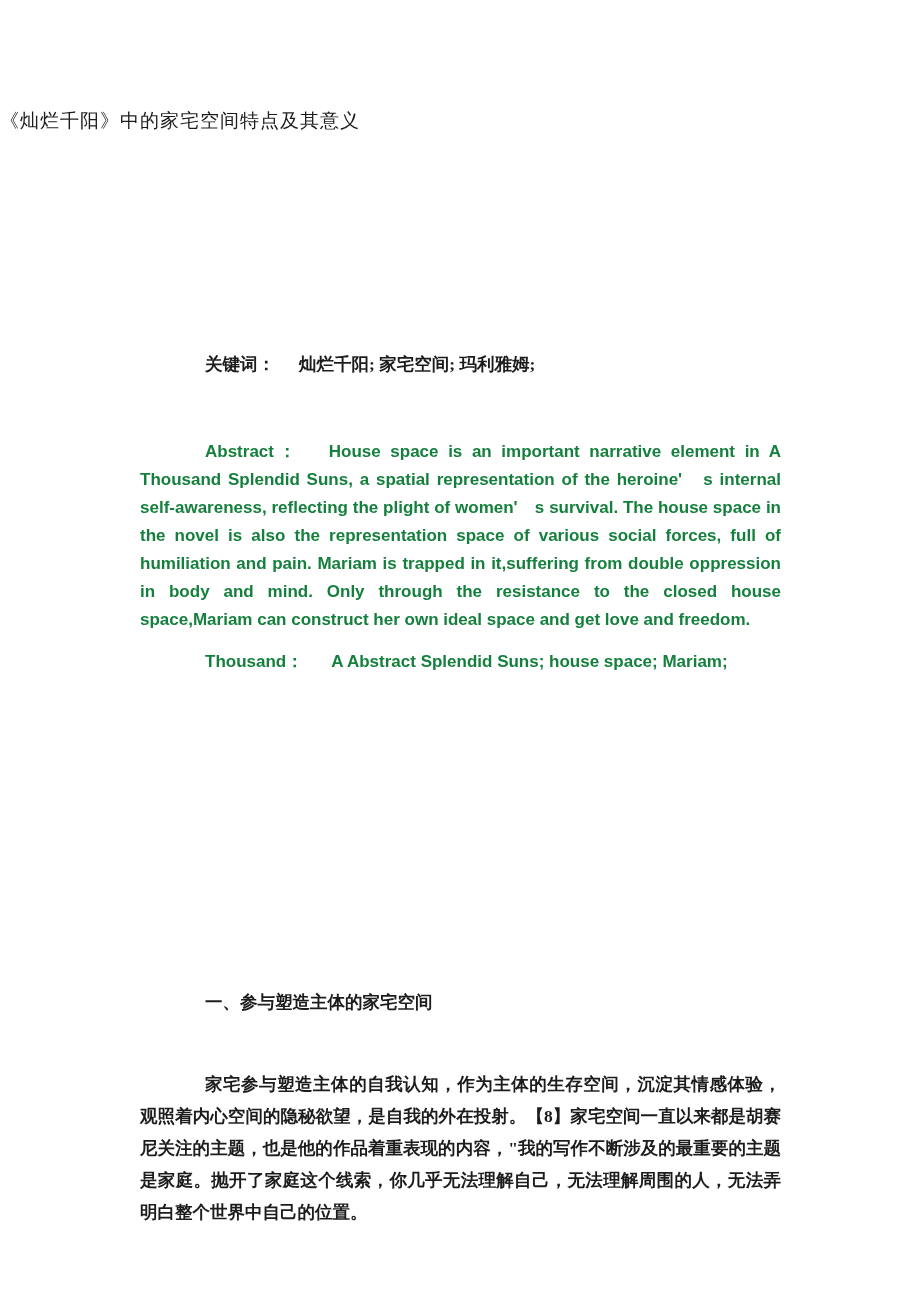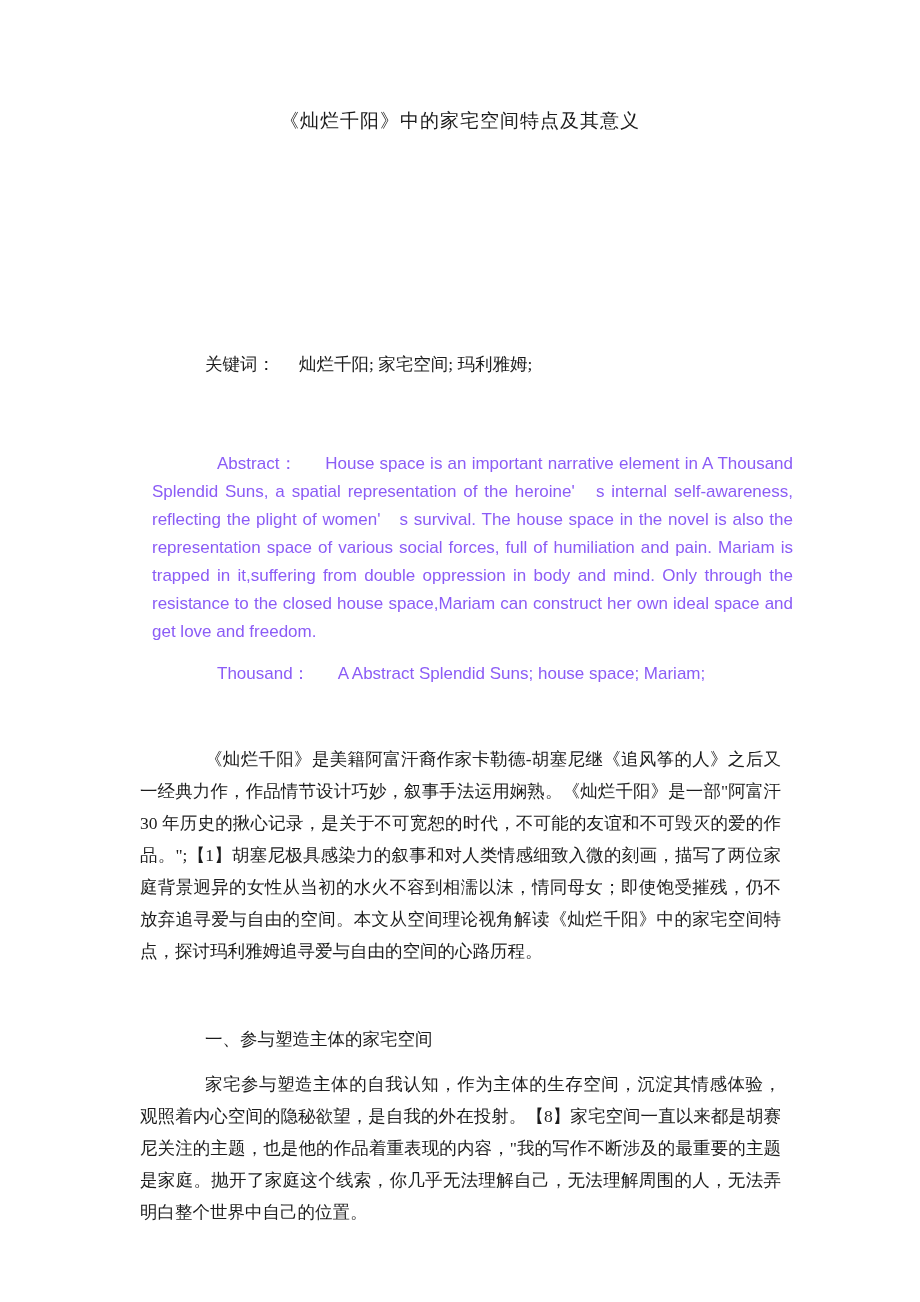--- a/index.html
+++ b/index.html
@@ -19,47 +19,46 @@
   .abs {
     position: absolute;
     left: 140px;
     width: 641px;
   }
   .doc-title {
     position: absolute;
     top: 108px;
     left: 0;
     width: 920px;
-    text-align: center;
     font-size: 19px;
     font-weight: normal;
     margin: 0;
     letter-spacing: 1px;
   }
   .cn-text {
     font-size: 17.5px;
     line-height: 32px;
     text-align: justify;
     margin: 0;
   }
   .en-text {
     font-family: "Liberation Sans", "DejaVu Sans", sans-serif;
     font-size: 17px;
     line-height: 28px;
     text-align: justify;
-    margin: 12px;
-    color: #8b5cf6;
+    margin: 0;
+    color: #15803d;
   }
-  .first-indent { text-indent: 65px; }
+  .first-indent { text-indent: 65px; font-weight: bold; }
   .intro      { top: 150px; }
   .kw-cn      { top: 348px; }
   .abstract   { top: 438px; }
   .kw-en      { top: 648px; }
   .body-p1    { top: 743px; }
-  .sec-head   { top: 1023px; font-weight: normal; }
+  .sec-head   { top: 986px; font-weight: bold; }
   .body-p2    { top: 1068px; }
   .label-gap-cn { margin-right: 24px; }
   .label-gap-en { margin-right: 28px; }
 </style>
 </head>
 <body>
 
 <div class="page">
 
   <h1 class="doc-title">《灿烂千阳》中的家宅空间特点及其意义</h1>
@@ -70,19 +69,18 @@
   </p>
 
   <p class="abs en-text first-indent abstract">
     <span class="label-gap-en">Abstract：</span><span>House space is an important narrative element in A Thousand Splendid Suns, a spatial representation of the heroine'　s internal self-awareness, reflecting the plight of women'　s survival. The house space in the novel is also the representation space of various social forces, full of humiliation and pain. Mariam is trapped in it,suffering from double oppression in body and mind. Only through the resistance to the closed house space,Mariam can construct her own ideal space and get love and freedom.</span>
   </p>
 
   <p class="abs en-text first-indent kw-en">
     <span class="label-gap-en">Thousand：</span><span>A Abstract Splendid Suns; house space; Mariam;</span>
   </p>
 
-  <p class="abs cn-text first-indent body-p1">《灿烂千阳》是美籍阿富汗裔作家卡勒德-胡塞尼继《追风筝的人》之后又一经典力作，作品情节设计巧妙，叙事手法运用娴熟。《灿烂千阳》是一部"阿富汗 30 年历史的揪心记录，是关于不可宽恕的时代，不可能的友谊和不可毁灭的爱的作品。";【1】胡塞尼极具感染力的叙事和对人类情感细致入微的刻画，描写了两位家庭背景迥异的女性从当初的水火不容到相濡以沫，情同母女；即使饱受摧残，仍不放弃追寻爱与自由的空间。本文从空间理论视角解读《灿烂千阳》中的家宅空间特点，探讨玛利雅姆追寻爱与自由的空间的心路历程。</p>
 
   <h2 class="abs cn-text first-indent sec-head">一、参与塑造主体的家宅空间</h2>
 
   <p class="abs cn-text first-indent body-p2">家宅参与塑造主体的自我认知，作为主体的生存空间，沉淀其情感体验，观照着内心空间的隐秘欲望，是自我的外在投射。【8】家宅空间一直以来都是胡赛尼关注的主题，也是他的作品着重表现的内容，"我的写作不断涉及的最重要的主题是家庭。抛开了家庭这个线索，你几乎无法理解自己，无法理解周围的人，无法弄明白整个世界中自己的位置。</p>
 
 </div>
 
 </body></html>

